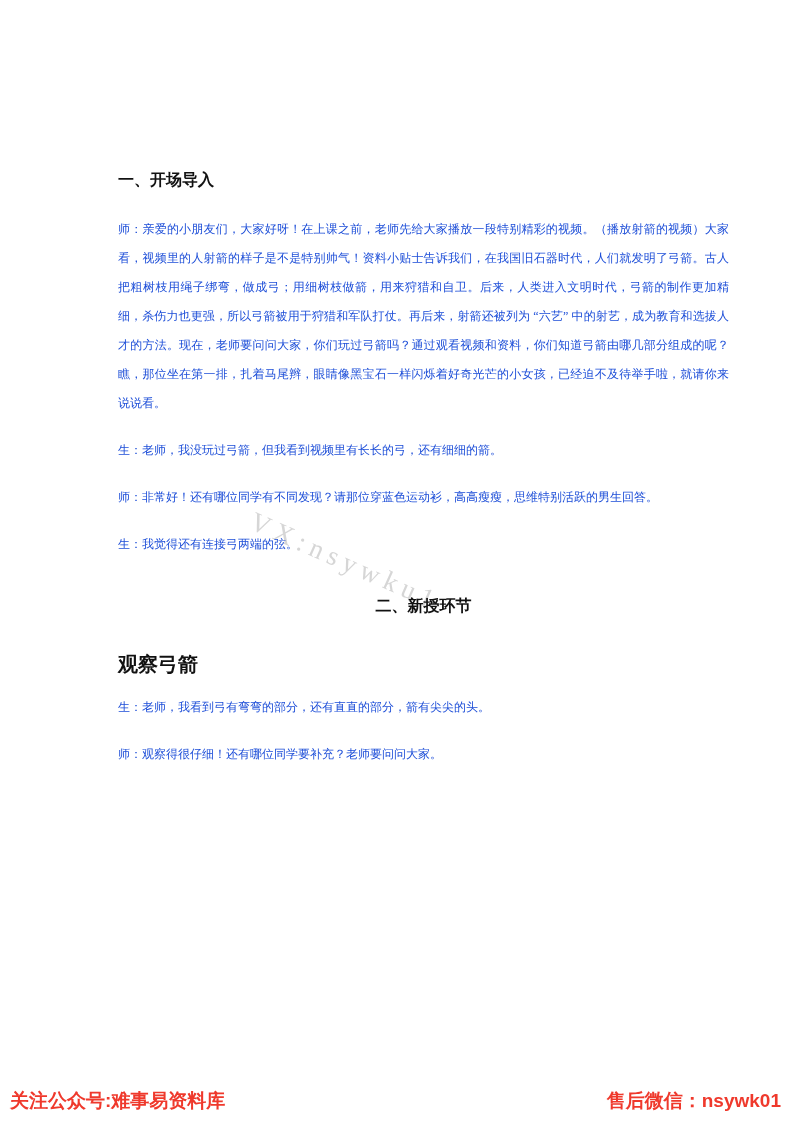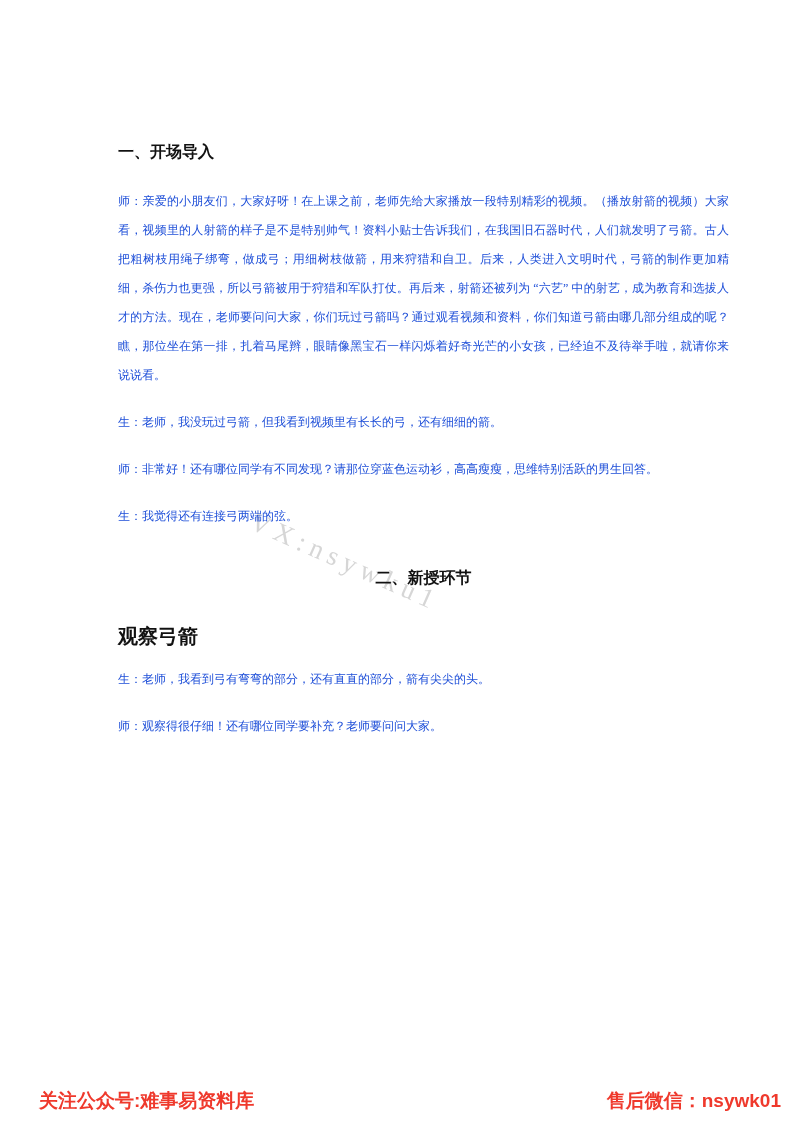--- a/index.html
+++ b/index.html
@@ -8,20 +8,21 @@
     height: 1122px;
     background: #ffffff;
     position: relative;
     overflow: hidden;
     font-family: "Liberation Serif", "DejaVu Serif", serif;
   }
   .page-content {
     position: relative;
     z-index: 1;
     padding: 141px 64px 0 118px;
+    margin-top: 28px;
   }
   .doc-h1 {
     font-family: "Liberation Sans", "DejaVu Sans", sans-serif;
     font-weight: bold;
     font-size: 16px;
     line-height: 22px;
     color: #111111;
     margin: 0;
   }
   .doc-h1.section-gap { margin-top: 36px; text-align: center; }
@@ -67,21 +68,20 @@
     z-index: 2;
     display: flex;
     justify-content: space-between;
     align-items: baseline;
     font-family: "Liberation Sans", "DejaVu Sans", sans-serif;
     font-weight: bold;
     font-size: 19px;
     line-height: 22px;
     color: var(--footer-color, #ef392c);
     white-space: nowrap;
-    margin-left: 29px;
   }
 </style>
 </head>
 <body>
 
 <div class="watermark">VX:nsywku1</div>
 
 <div class="page-content">
 
   <h1 class="doc-h1">一、开场导入</h1>

